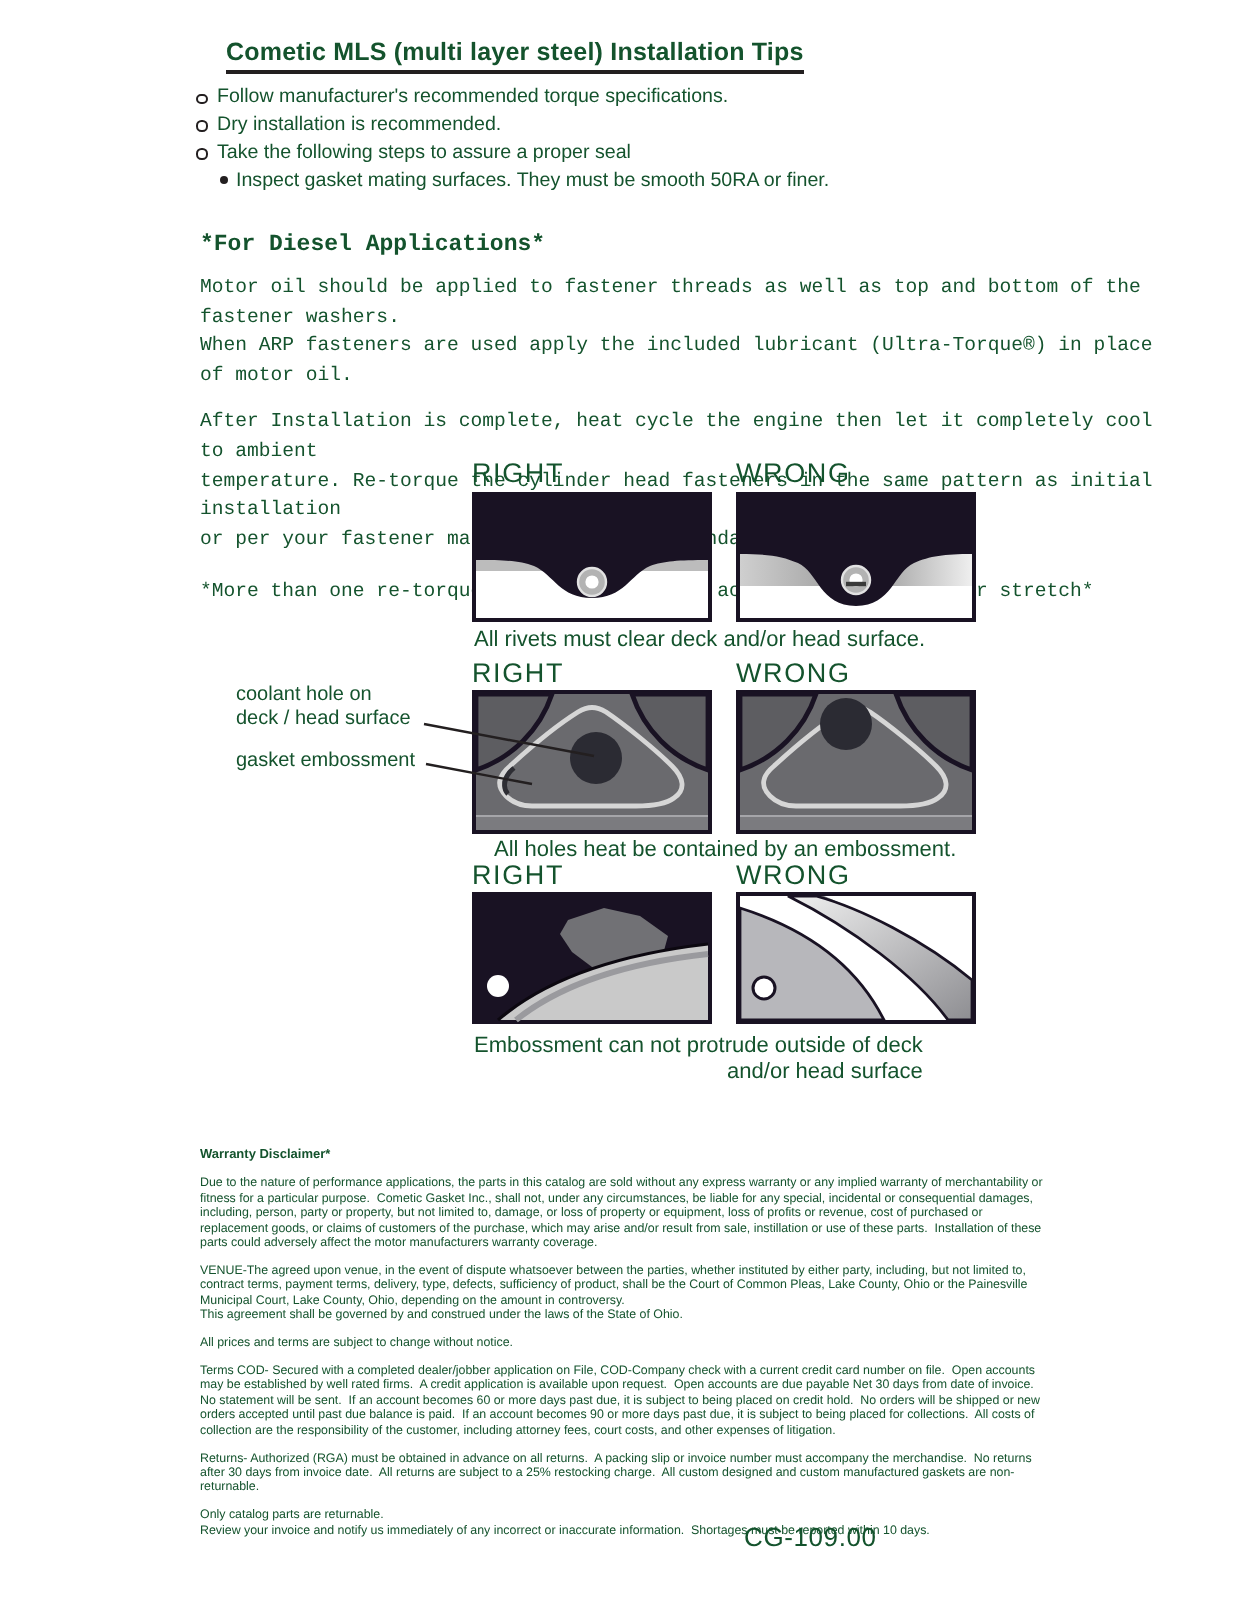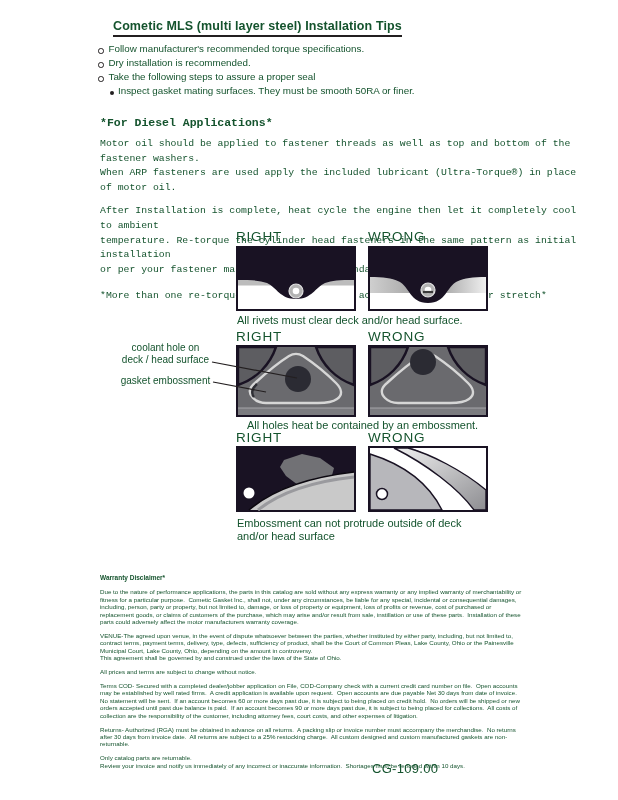--- a/index.html
+++ b/index.html
@@ -8,34 +8,34 @@
     font-family:"Liberation Sans", sans-serif;color:#14532d;padding-left:24px;
   }
   .abs{position:absolute;}
   
   .doc-title{
     left:113px;top:19px;font-size:12.5px;font-weight:bold;letter-spacing:.1px;
     padding-bottom:2px;border-bottom:2px solid #231f20;white-space:nowrap;
   }
   
   .tips{left:98px;top:42px;font-size:9.8px;line-height:13.9px;white-space:nowrap;}
-  .tip-line{display:flex;align-items:center;}
+  .tip-line{display:flex;align-items:flex-start;}
   .tip-line.sub{margin-left:12px;}
   .ring{flex:0 0 auto;width:3.5px;height:3.5px;border:1px solid #231f20;border-radius:50%;margin:4.5px 5px 0 0;}
   .dot{flex:0 0 auto;width:4px;height:4px;background:#231f20;border-radius:50%;margin:4.5px 4px 0 0;}
   
   .diesel{left:100px;top:116px;width:480px;font-family:Liberation Mono, monospace;}
   .diesel h2{margin:0 0 8px 0;font-size:11.5px;font-weight:bold;}
   .diesel p{margin:0 0 9px 0;font-size:9.8px;line-height:14.6px;white-space:pre-line;}
   .diesel p.note{margin-top:12px;}
   
   .fig-head{font-size:13.5px;letter-spacing:.8px;width:120px;white-space:nowrap;}
   .panel{display:block;}
-  .caption{font-size:11px;line-height:12.5px;white-space:pre-line;}
-  .fig-label{font-size:10px;line-height:11.5px;text-align:center;white-space:pre-line;}
+  .caption{font-size:11px;line-height:12.5px;white-space:pre-line;text-align:right;}
+  .fig-label{font-size:10px;line-height:11.5px;text-align:left;white-space:pre-line;}
   .leader{pointer-events:none;z-index:5;}
   
   .legal{left:100px;top:574px;width:424px;font-size:6.2px;line-height:7.4px;}
   .legal h3{margin:0 0 7px 0;font-size:6.5px;font-weight:bold;}
   .legal p{margin:0 0 6.5px 0;white-space:pre-wrap;}
   
   .footer{left:372px;top:761px;font-size:13px;letter-spacing:.3px;}
 </style>
 </head>
 <body>

